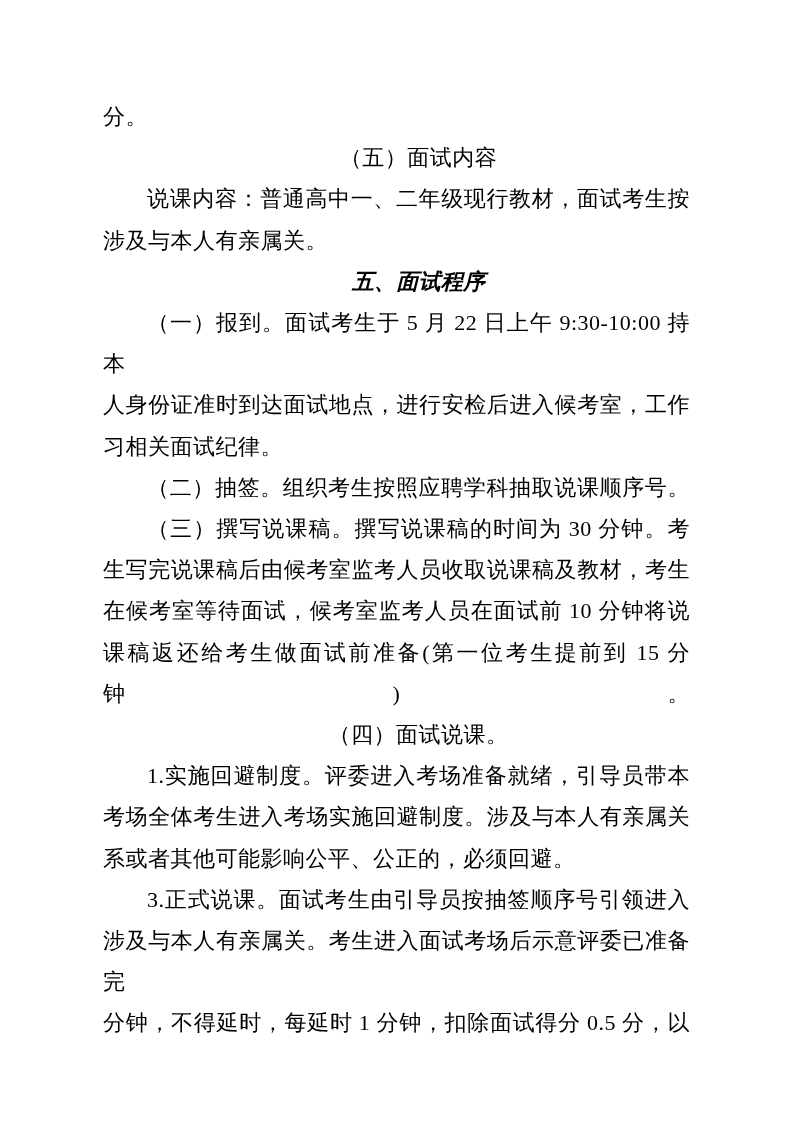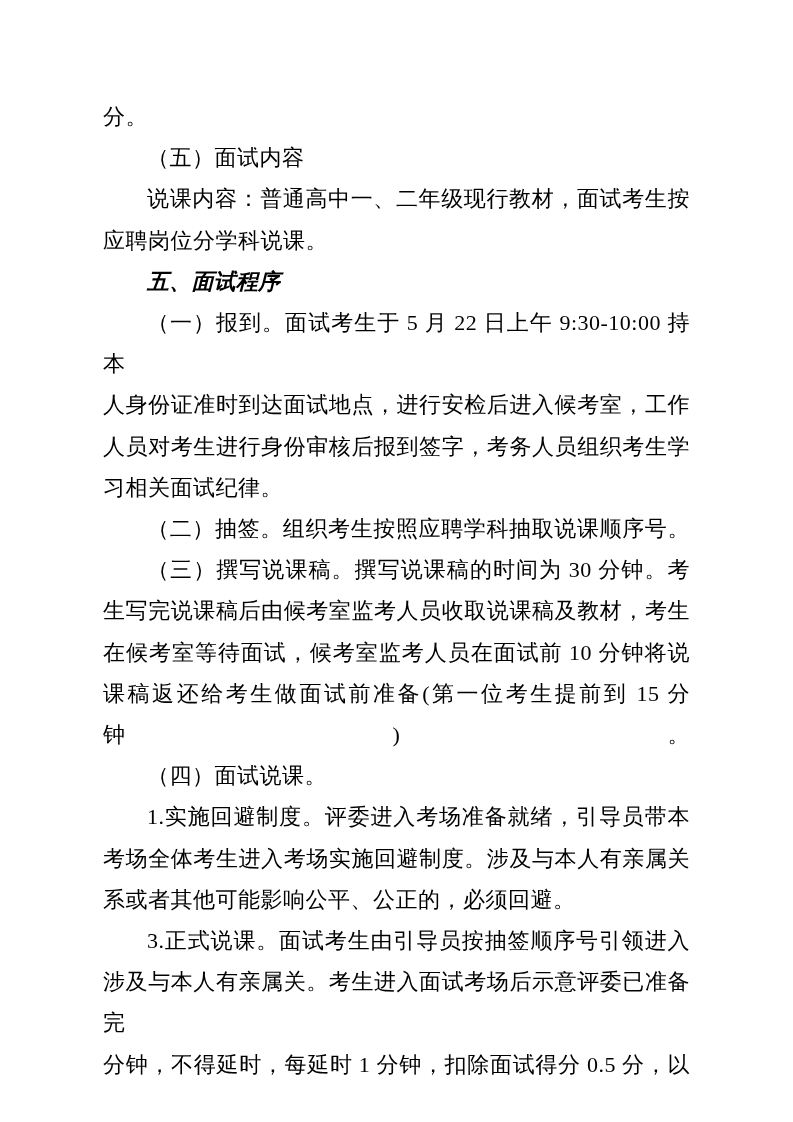--- a/index.html
+++ b/index.html
@@ -26,20 +26,21 @@
     font-size: 22px;
     line-height: 41.2px;
     letter-spacing: 0.5px;
   }
   .line {
     white-space: nowrap;
     text-align: left;
   }
   .line.ind {
     text-indent: 2em;
+    text-align: center;
   }
   .line.j {
     white-space: normal;
     text-align: justify;
     text-align-last: justify;
     text-justify: inter-character;
     text-justify: distribute;
   }
   .line.b {
     font-weight: 700;
@@ -48,25 +49,24 @@
   }
 </style>
 </head>
 <body>
 
 <div class="page">
   <div class="textblock">
     <div class="line">分。</div>
     <div class="line ind">（五）面试内容</div>
     <div class="line ind j">说课内容：普通高中一、二年级现行教材，面试考生按</div>
-    <div class="line">应聘岗位分学科说课。</div>
+    <div class="line">涉及与本人有亲属关。</div>
     <div class="line ind b">五、面试程序</div>
     <div class="line ind j">（一）报到。面试考生于 5 月 22 日上午 9:30-10:00 持本</div>
     <div class="line j">人身份证准时到达面试地点，进行安检后进入候考室，工作</div>
-    <div class="line j">人员对考生进行身份审核后报到签字，考务人员组织考生学</div>
     <div class="line">习相关面试纪律。</div>
     <div class="line ind j">（二）抽签。组织考生按照应聘学科抽取说课顺序号。</div>
     <div class="line ind j">（三）撰写说课稿。撰写说课稿的时间为 30 分钟。考</div>
     <div class="line j">生写完说课稿后由候考室监考人员收取说课稿及教材，考生</div>
     <div class="line j">在候考室等待面试，候考室监考人员在面试前 10 分钟将说</div>
     <div class="line j">课稿返还给考生做面试前准备(第一位考生提前到 15 分钟)。</div>
     <div class="line ind">（四）面试说课。</div>
     <div class="line ind j">1.实施回避制度。评委进入考场准备就绪，引导员带本</div>
     <div class="line j">考场全体考生进入考场实施回避制度。涉及与本人有亲属关</div>
     <div class="line">系或者其他可能影响公平、公正的，必须回避。</div>

